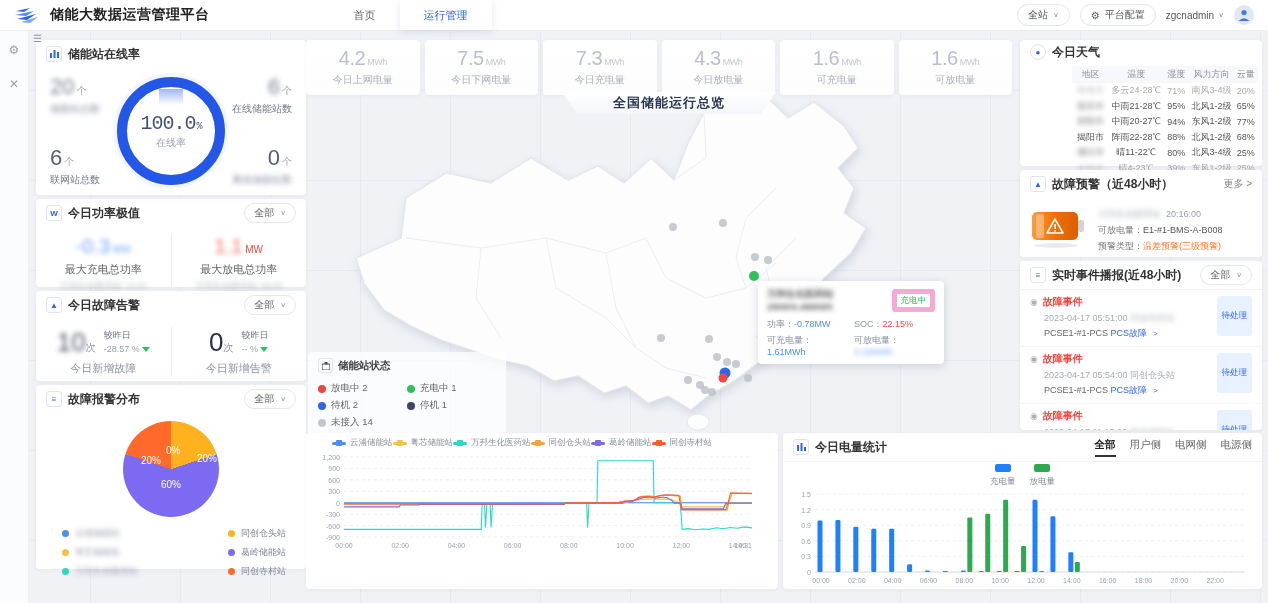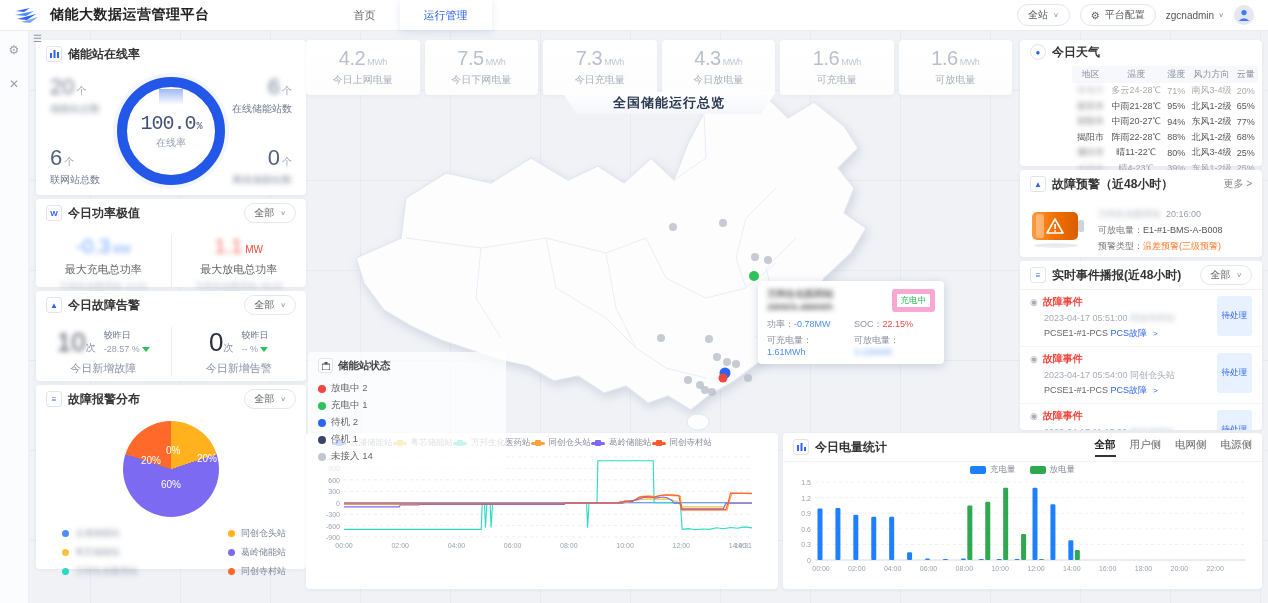--- a/index.html
+++ b/index.html
@@ -95,29 +95,29 @@
   .map-banner{position:absolute;left:562px;top:92px;width:214px;height:22px;background:linear-gradient(180deg,#ffffff,#f4f6fb);clip-path:polygon(0 0,100% 0,93% 100%,7% 100%);display:flex;align-items:center;justify-content:center;font-size:13px;font-weight:bold;color:#2b3850;letter-spacing:1px;z-index:6;box-shadow:0 2px 6px rgba(0,0,0,.08);}
   .map-svg{position:absolute;left:306px;top:88px;z-index:1;}
   .tooltip{position:absolute;left:758px;top:281px;width:168px;background:#fff;border-radius:4px;box-shadow:0 2px 10px rgba(30,50,100,.18);padding:7px 9px;z-index:8;font-size:9px;}
   .tt-head{display:flex;align-items:center;gap:6px;}
   .tt-title{font-size:9.5px;font-weight:bold;color:#333;}
   .tt-badge{margin-left:auto;border:5px solid #f9a8d4;color:#2FC25B;border-radius:3px;font-size:8.5px;padding:0 4px;line-height:13px;flex:none;}
   .tt-grid{display:grid;grid-template-columns:1fr 1fr;gap:3px 6px;margin-top:6px;}
   .tt-grid .k{color:#8a90a0;}
   .status-box{position:absolute;left:308px;top:352px;width:178px;background:rgba(255,255,255,.72);border-radius:4px;padding:6px 10px 8px;z-index:5;}
   .status-title{font-size:10.5px;font-weight:bold;color:#444;display:flex;align-items:center;gap:5px;}
-  .status-items{display:flex;flex-wrap:wrap;margin-top:5px;flex-direction:column;}
+  .status-items{display:flex;flex-wrap:wrap;margin-top:5px;}
   .st-item{width:50%;display:flex;align-items:center;gap:5px;font-size:9.5px;color:#666;margin-top:4px;}
   
   .chart-legend{display:flex;padding:4px 0 0 26px;flex-wrap:nowrap;}
   .cl-item{display:flex;align-items:center;gap:4px;font-size:8.5px;color:#8a90a0;white-space:nowrap;}
   .cl-mark{width:14px;height:3px;border-radius:2px;position:relative;flex:none;}
   .cl-mark::after{content:"";position:absolute;left:4px;top:-1.5px;width:6px;height:6px;border-radius:1px;background:inherit;}
   .bar-legend{display:flex;gap:14px;justify-content:center;padding-top:2px;}
-  .bl-item{display:flex;align-items:center;gap:4px;font-size:8.5px;color:#8a90a0;}
+  .bl-item{display:flex;align-items:center;gap:4px;font-size:8.5px;color:#8a90a0;flex-direction:column;}
   .bl-swatch{width:16px;height:8px;border-radius:2px;}
   .etabs{margin-left:auto;display:flex;gap:14px;font-size:10.5px;color:#666;}
   .etab{cursor:pointer;padding-bottom:3px;}
   .etab.active{color:#222;font-weight:bold;border-bottom:2px solid #333;}
   
   .wtable{padding:2px 4px 6px;margin-left:48px;}
   .wrow{display:flex;align-items:center;font-size:9px;color:#555;height:15.5px;}
   .wrow.whead{color:#8a90a0;background:#f7f8fb;border-radius:2px;height:17px;}
   .wc{text-align:center;overflow:hidden;white-space:nowrap;}
   .wc0{width:20%;} .wc1{width:29%;} .wc2{width:14%;} .wc3{width:24%;} .wc4{width:13%;}

